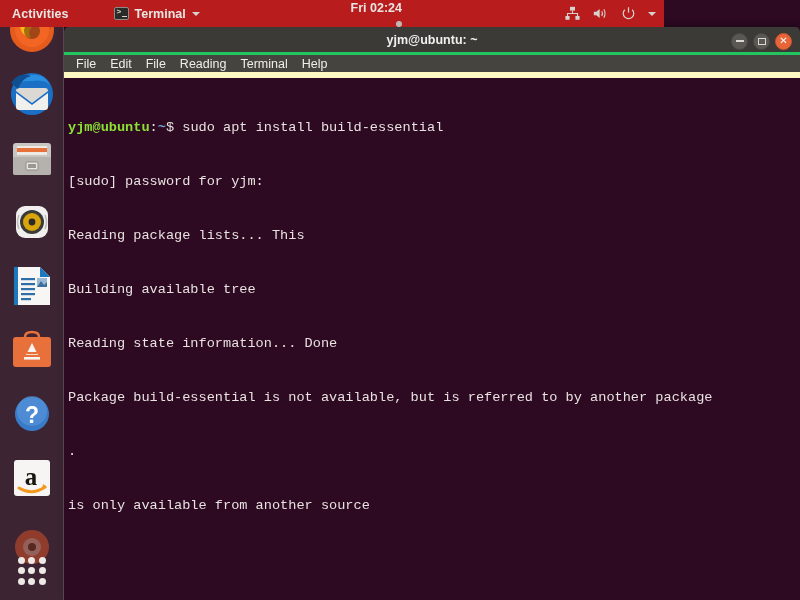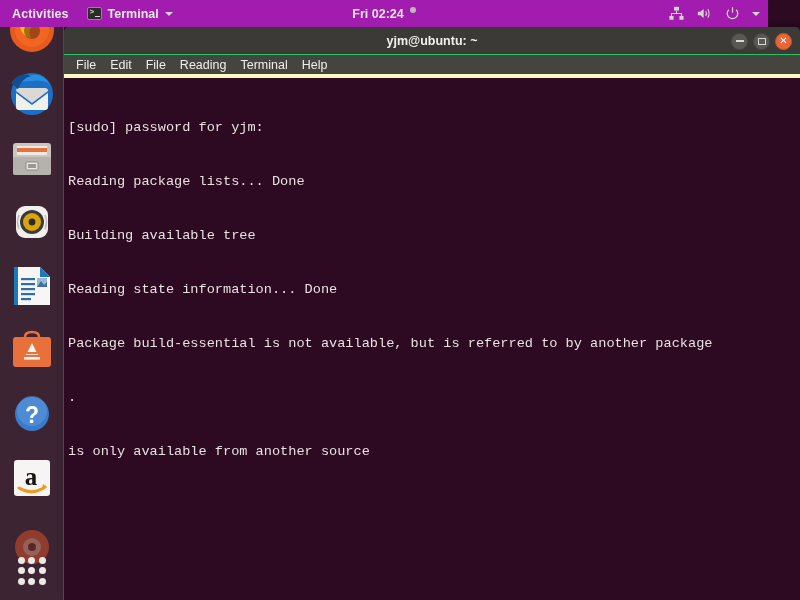--- a/index.html
+++ b/index.html
@@ -5,42 +5,42 @@
   * { margin:0; padding:0; box-sizing:border-box; }
   html, body {
     width:800px; height:600px; overflow:hidden;
     font-family:"Liberation Sans", sans-serif;
     background:#2D0922;
   }
   #screen { position:relative; width:800px; height:600px; background:#2D0922; }
 
   
   .topbar {
-    position:absolute; top:0; left:0; width:768px; height:27px;
-    background:#a21caf; display:flex; align-items:center;
-    font-size:12.5px; font-weight:bold; color:#E8E6E3; z-index:50;
+    position:absolute; top:0; left:0; width:664px; height:27px;
+    background:#b91c1c; display:flex; align-items:center;
+    font-size:12.5px; font-weight:bold; color:#E8E6E3; z-index:50;gap:27px;
   }
   .tb-activities { padding:0 10px 0 12px; letter-spacing:.1px; }
   .tb-app { display:flex; align-items:center; gap:6px; padding:0 8px; }
   .tb-app-icon {
     width:15px; height:13px; background:#2b2b28; border:1px solid #8d8b86;
     border-radius:2px; position:relative;
   }
   .tb-app-icon::before {
     content:">"; position:absolute; left:2px; top:-1px;
     font-size:8px; color:#d8d6d2; font-family:"Liberation Mono", monospace;
   }
   .tb-app-icon::after {
     content:""; position:absolute; left:7px; top:8px; width:5px; height:1px; background:#d8d6d2;
   }
   .chev { width:0; height:0; border-left:4px solid transparent; border-right:4px solid transparent;
           border-top:4.5px solid #D6D3CE; }
   .tb-clock {
     position:absolute; left:0; right:0; margin:0 auto; width:140px;
-    text-align:center; display:flex; align-items:flex-start; justify-content:center; gap:6px;
+    text-align:center; display:flex; align-items:flex-end; justify-content:center; gap:6px;flex-direction:column;
   }
   .dot-ind { width:6px; height:6px; border-radius:50%; background:#bdbab5; }
   .tb-right {
     position:absolute; right:8px; top:0; height:27px;
     display:flex; align-items:center; gap:11px;
   }
   .ic { width:17px; height:15px; display:block; }
 
   
   .dock {
@@ -62,39 +62,39 @@
   
   .term-win {
     position:absolute; left:64px; top:27px; width:736px; height:573px;
     background:#2D0922; display:flex; flex-direction:column;
     box-shadow:0 0 8px rgba(0,0,0,.45);
   }
   .titlebar {
     height:28px; flex:0 0 28px; background:#3B3A36;
     display:flex; align-items:center; justify-content:center; position:relative;
     border-top-left-radius:5px; border-top-right-radius:5px;
-    border-bottom:1px solid #22c55e;
+    border-bottom:3px solid #22c55e;
   }
   .title-text { font-size:12.5px; font-weight:bold; color:#F2F0EE; }
   .winbtns { position:absolute; right:8px; top:0; height:28px; display:flex; align-items:center; gap:5px; }
   .wbtn {
     width:17px; height:17px; border-radius:50%; background:#5A5853;
     display:flex; align-items:center; justify-content:center;
     color:#DBD8D4; font-size:10px; line-height:1;
     border:1px solid #4a4844;
   }
   .wbtn.close { background:#E8653A; border-color:#c9512c; color:#fff; }
   .wbtn span { display:block; font-family:"Liberation Sans", sans-serif; }
   .min-bar { width:8px; height:1.6px; background:#DBD8D4; }
   .max-sq { width:8px; height:7px; border:1.5px solid #DBD8D4; }
 
   .menubar {
     height:23px; flex:0 0 23px; background:#46443F;
     display:flex; align-items:center; padding-left:12px; gap:14px;
-    font-size:12.5px; color:#F0EEEB; border-bottom:4px solid #fef9c3;
+    font-size:12.5px; color:#F0EEEB; border-bottom:6px solid #fef9c3;
   }
   .menubar span { cursor:default; }
 
   .term-body {
     flex:1 1 auto; background:#2D0922; padding:5px 4px 0 4px;
     font-family:"Liberation Mono", monospace;
     font-size:13.6px; line-height:18px; color:#E8E2E0;
     overflow:hidden; white-space:pre;
   }
   .ln { display:block; height:18px; }
@@ -270,22 +270,23 @@
     <div class="menubar">
       <span>File</span>
       <span>Edit</span>
       <span>File</span>
       <span>Reading</span>
       <span>Terminal</span>
       <span>Help</span>
     </div>
 
     <div class="term-body">
+      <span class="ln"><span class="user">yjm@ubuntu</span><span class="colon">:</span><span class="path">~</span><span class="colon">$ </span><span>sudo apt install build-essential</span></span>
       <span class="ln">[sudo] password for yjm:</span>
-      <span class="ln">Reading package lists... Done</span>
+      <span class="ln">Reading package lists... This</span>
       <span class="ln">Building available tree</span>
       <span class="ln">Reading state information... Done</span>
       <span class="ln">Package build-essential is not available, but is referred to by another package</span>
       <span class="ln">.</span>
       <span class="ln">is only available from another source</span>
       
       
       
     </div>
   </div>

